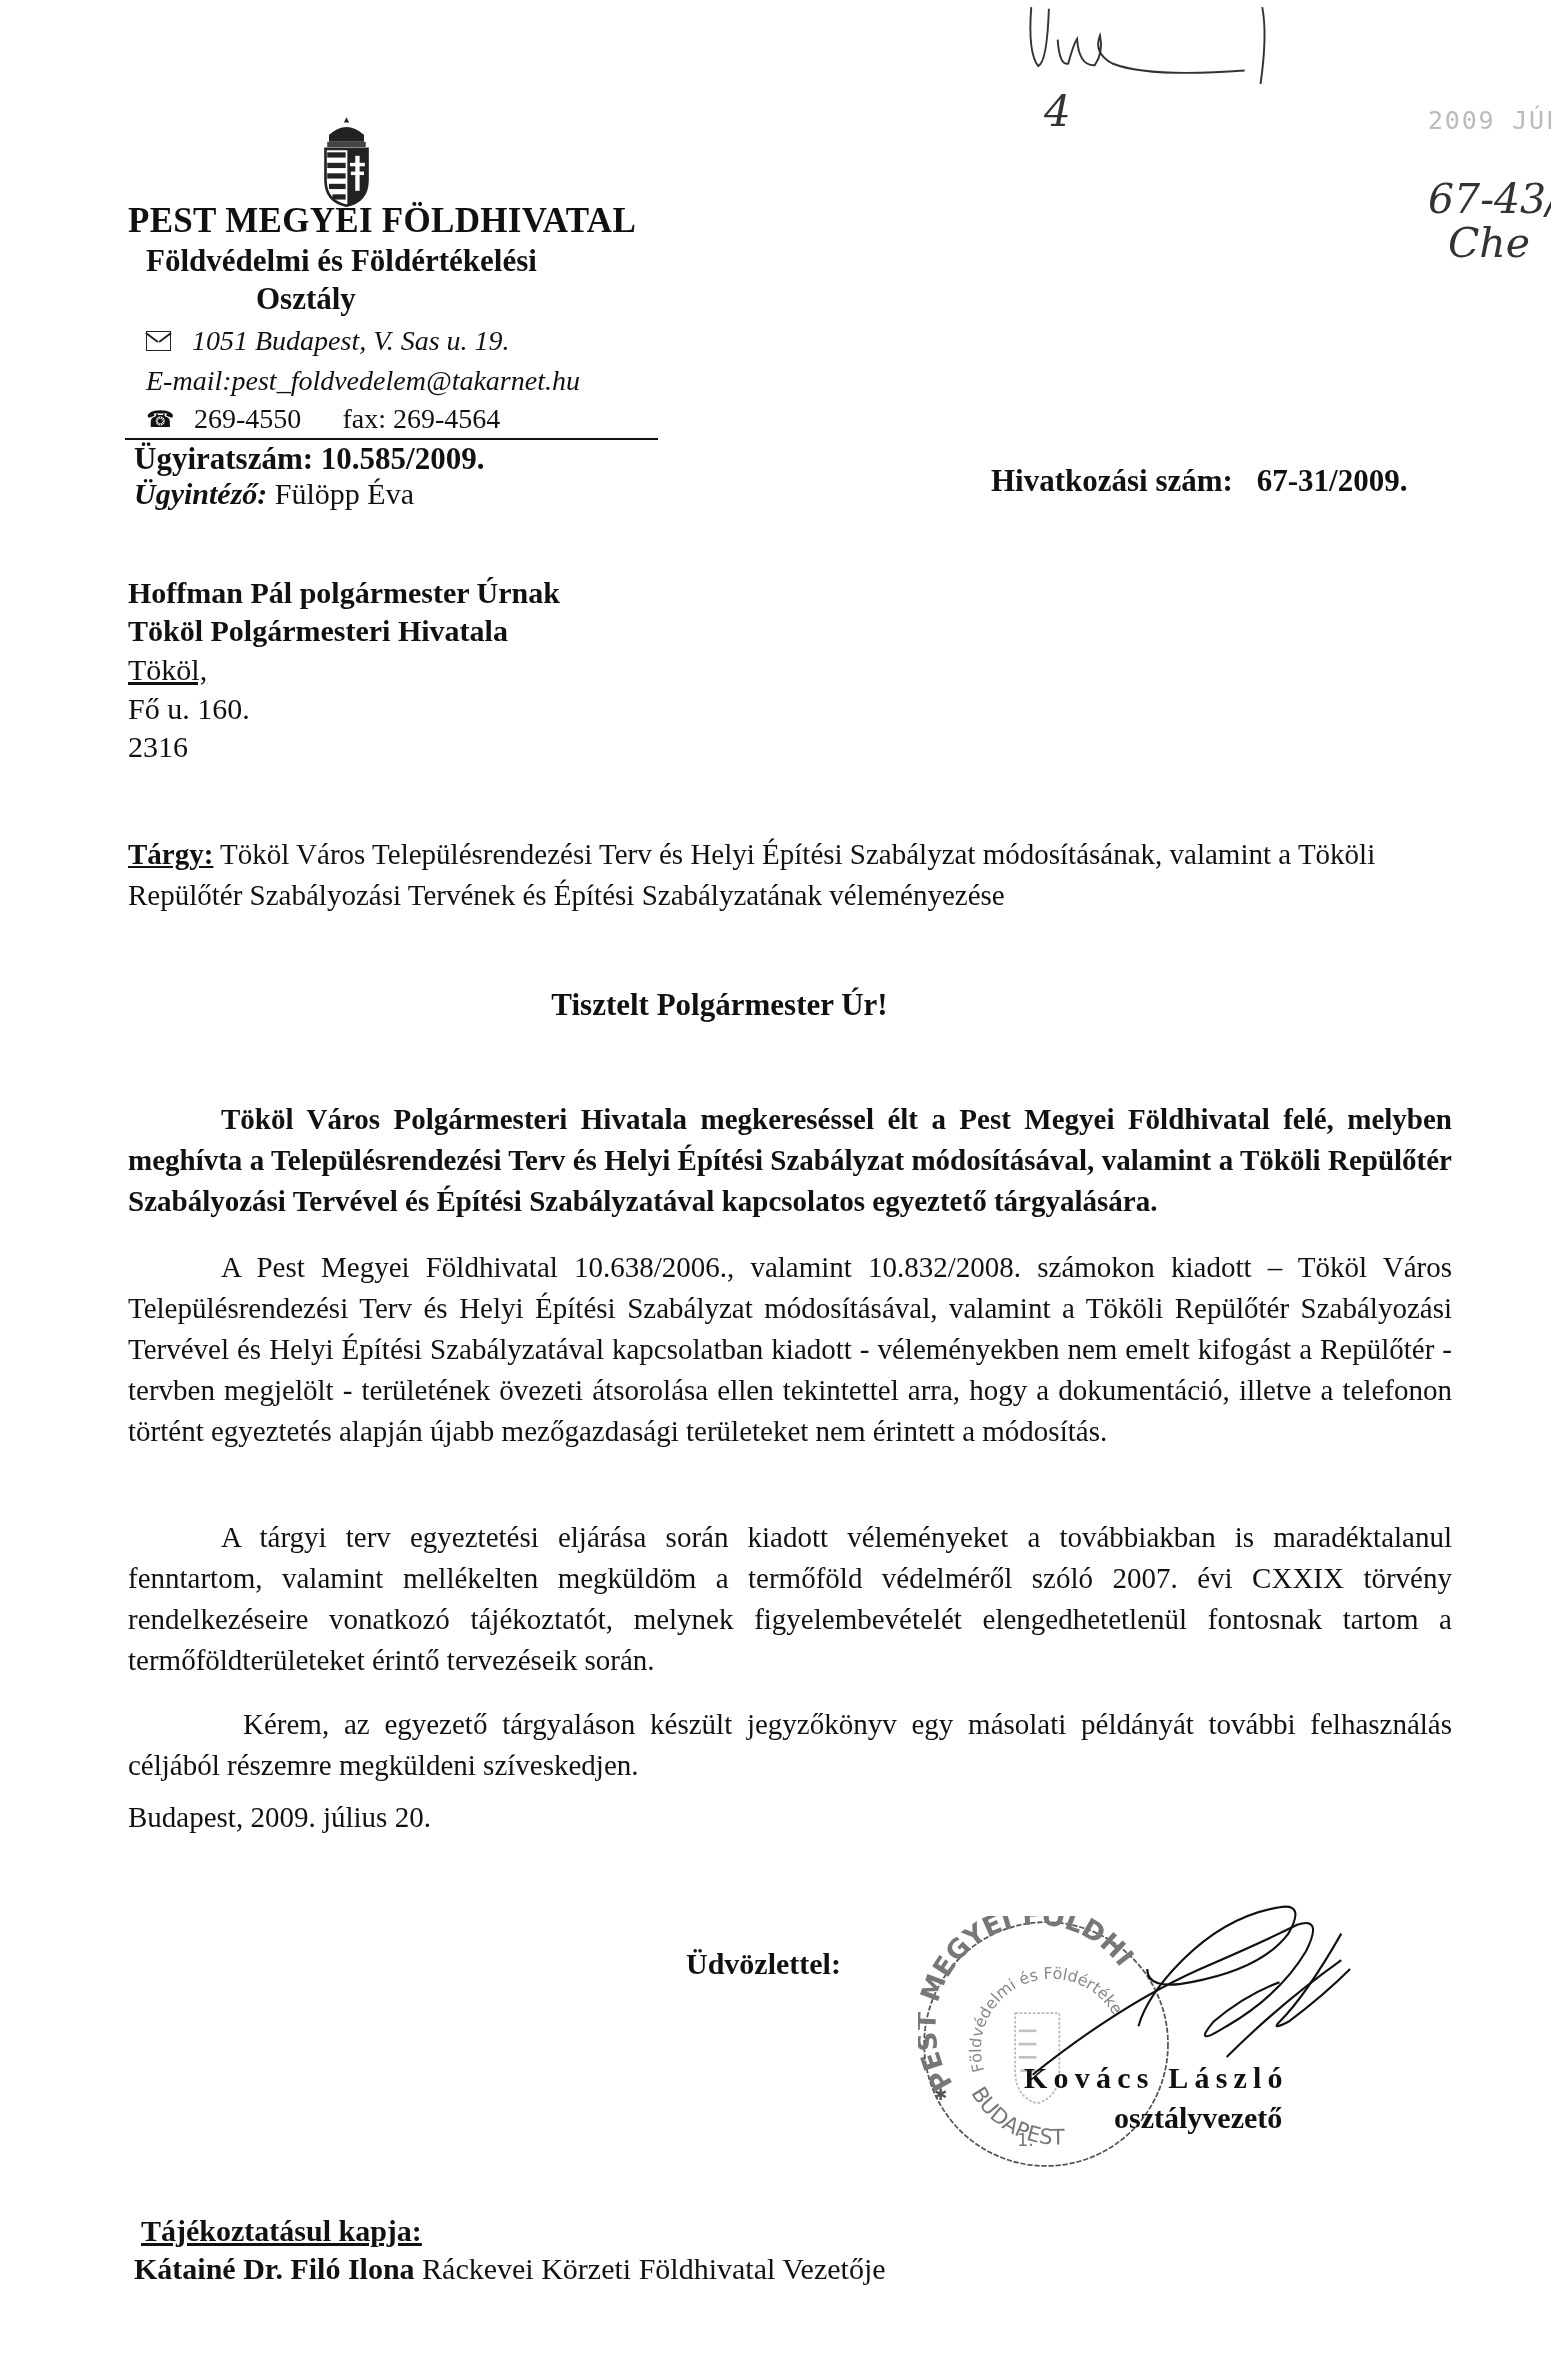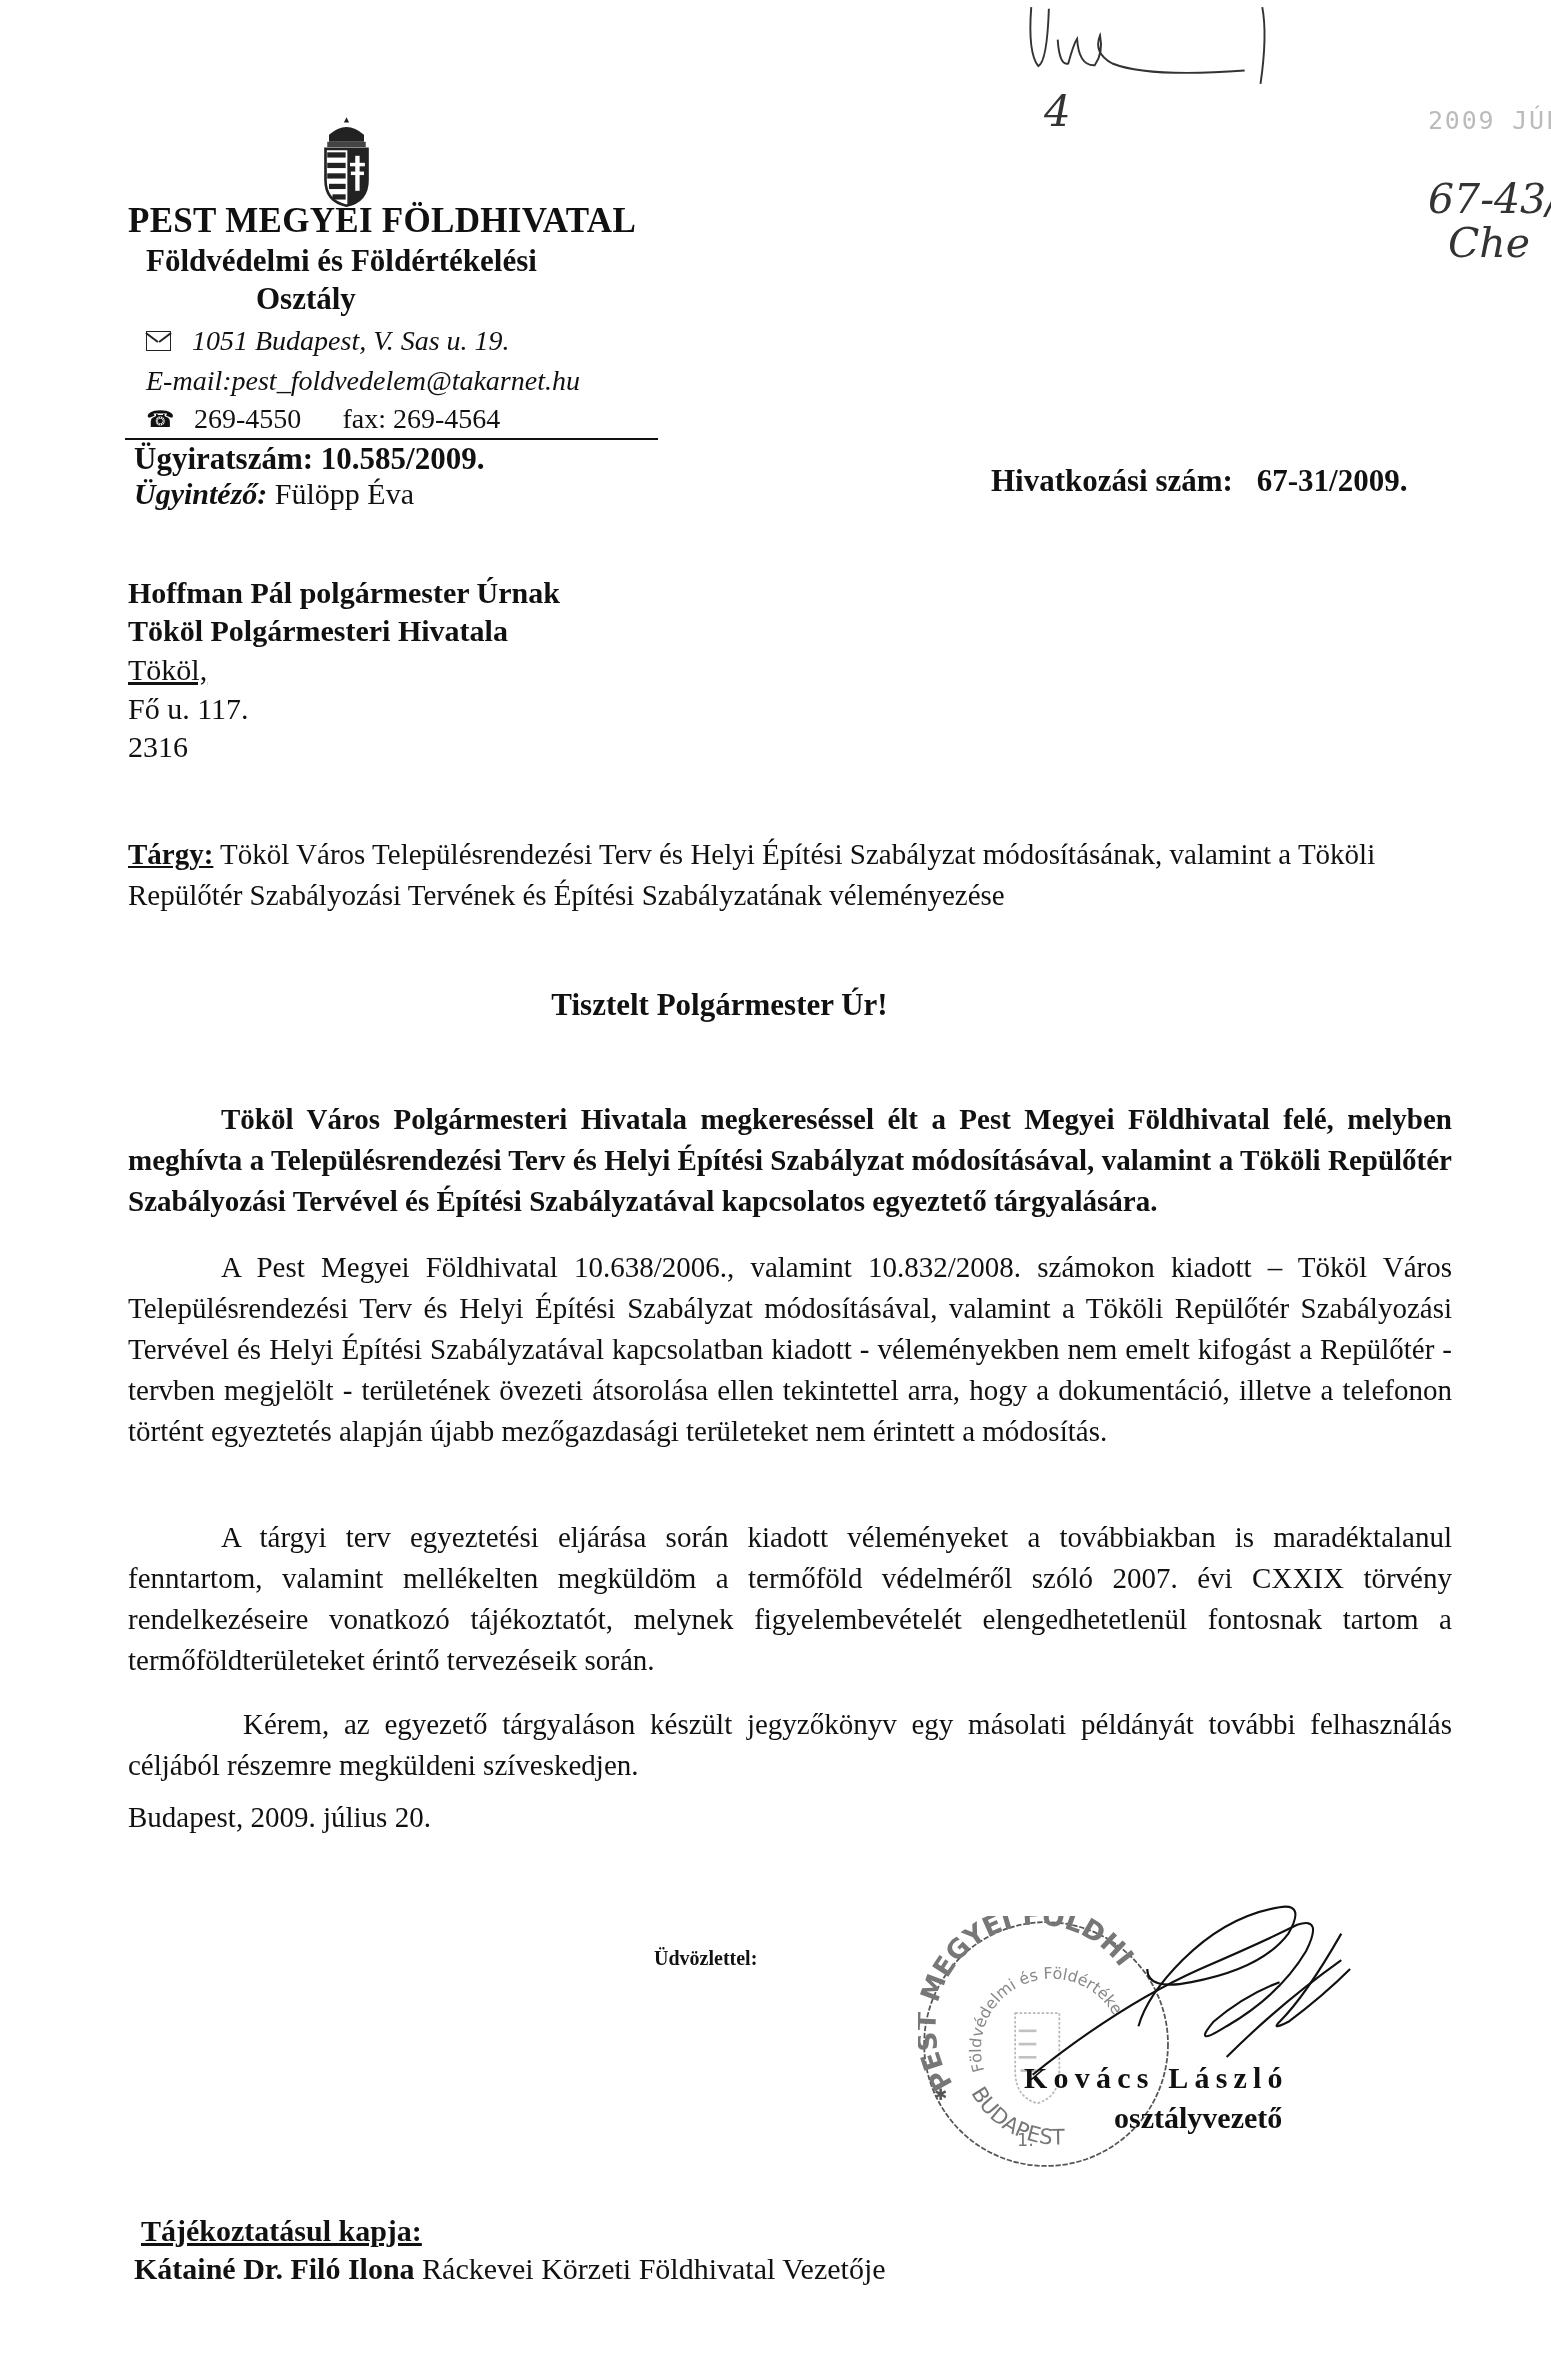--- a/index.html
+++ b/index.html
@@ -48,21 +48,21 @@
 
   .salutation { left: 0; width: 1298px; top: 987px; text-align: center; font-size: 31px; font-weight: bold; padding-left: 141px; box-sizing: border-box; }
 
   .para { left: 128px; width: 1324px; font-size: 29px; line-height: 41px; text-align: justify; text-indent: 93px; }
   .p1 { top: 1099px; font-weight: bold; }
   .p2 { top: 1247px; }
   .p3 { top: 1517px; }
   .p4 { top: 1704px; text-indent: 115px; }
   .date { left: 128px; top: 1801px; font-size: 29px; white-space: nowrap; }
 
-  .greeting { left: 654px; top: 1947px; font-size: 20px; font-weight: bold; white-space: nowrap; }
+  .greeting { left: 686px; top: 1947px; font-size: 30px; font-weight: bold; white-space: nowrap; }
   .signer-name { left: 1024px; top: 2061px; font-size: 30px; font-weight: bold; letter-spacing: 6.2px; white-space: nowrap; }
   .signer-title { left: 1114px; top: 2101px; font-size: 30px; font-weight: bold; white-space: nowrap; }
 
   #official-stamp { left: 918px; top: 1916px; width: 265px; height: 265px; }
   #signature { left: 1015px; top: 1898px; width: 388px; height: 230px; }
   #top-handwriting { left: 1015px; top: 0px; width: 536px; height: 194px; }
 
   .cc-label { left: 141px; top: 2214px; font-size: 30px; font-weight: bold; text-decoration: underline; white-space: nowrap; }
   .cc-line { left: 134px; top: 2252px; font-size: 30px; white-space: nowrap; }
   .cc-line .nm { font-weight: bold; }
@@ -126,21 +126,21 @@
   <path d="M-20 105 Q-10 120 -8 110"></path>
 </svg>
 <div class="abs hand" style="left:1044px;top:87px;font-size:42px;">4</div>
 <div class="abs stamp-date">2009 JÚL 2</div>
 <div class="abs hand" style="left:1428px;top:175px;font-size:41px;white-space:nowrap;">67-43/</div>
 <div class="abs hand" style="left:1448px;top:219px;font-size:41px;white-space:nowrap;">Che</div>
 
 <div class="abs rcpt r1">Hoffman Pál polgármester Úrnak</div>
 <div class="abs rcpt r2">Tököl Polgármesteri Hivatala</div>
 <div class="abs rcpt r3">Tököl,</div>
-<div class="abs rcpt r4">Fő u. 117.</div>
+<div class="abs rcpt r4">Fő u. 160.</div>
 <div class="abs rcpt r5">2316</div>
 
 <div class="abs subject">
   <span class="lbl">Tárgy:</span>
   <span>Tököl Város Településrendezési Terv és Helyi Építési Szabályzat módosításának, valamint a Tököli Repülőtér Szabályozási Tervének és Építési Szabályzatának véleményezése</span>
 </div>
 
 <div class="abs salutation">Tisztelt Polgármester Úr!</div>
 
 <div class="abs para p1">Tököl Város Polgármesteri Hivatala megkereséssel élt a Pest Megyei Földhivatal felé, melyben meghívta a Településrendezési Terv és Helyi Építési Szabályzat módosításával, valamint a Tököli Repülőtér Szabályozási Tervével és Építési Szabályzatával kapcsolatos egyeztető tárgyalására.</div>

